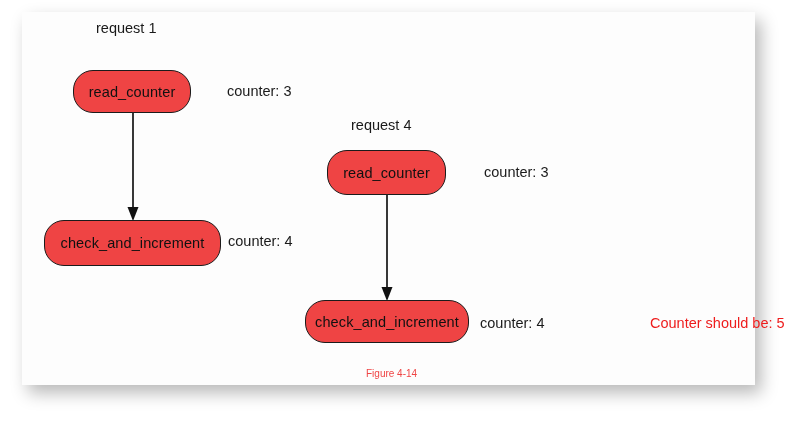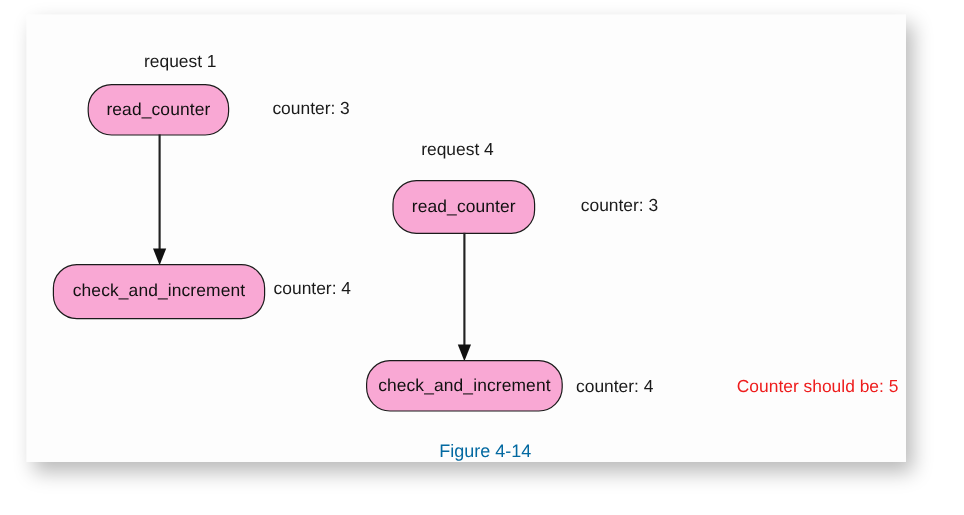--- a/index.html
+++ b/index.html
@@ -23,63 +23,63 @@
     width: 733px;
     height: 373px;
     background: #fdfdfd;
     box-shadow: 6px 8px 16px rgba(0,0,0,0.28);
   }
   .node {
     position: absolute;
     box-sizing: border-box;
     border: 1.6px solid #1b1b1b;
     border-radius: 20px;
-    background: #f9a8d4;
+    background: #ef4444;
     display: flex;
     align-items: center;
     justify-content: center;
     color: #111111;
     font-size: 14.5px;
     letter-spacing: 0.1px;
     white-space: nowrap;
   }
   .label {
     position: absolute;
     color: #1a1a1a;
     font-size: 14.5px;
     white-space: nowrap;
   }
   .label.red {
     color: #ee1c1c;
   }
   .caption {
     position: absolute;
-    color: #0369a1;
-    font-size: 15px;
+    color: #ef4444;
+    font-size: 10px;
     white-space: nowrap;
   }
   .arrow-svg {
     position: absolute;
     overflow: visible;
   }
   
-  #req1-title   { left: 74px;  top: 32px; margin-left: 24px; }
+  #req1-title   { left: 74px;  top: 8px; }
   #req1-read    { left: 51px;  top: 58px;  width: 118px; height: 43px; }
   #req1-counter { left: 205px; top: 71px; }
   #req1-arrow   { left: 100px; top: 100px; width: 22px; height: 110px; }
   #req1-check   { left: 22px;  top: 208px; width: 177px; height: 46px; }
   #req1-counter2{ left: 206px; top: 221px; }
 
   #req2-title   { left: 329px; top: 105px; }
   #req2-read    { left: 305px; top: 138px; width: 119px; height: 45px; }
   #req2-counter { left: 462px; top: 152px; }
   #req2-arrow   { left: 354px; top: 182px; width: 22px; height: 108px; }
   #req2-check   { left: 283px; top: 288px; width: 164px; height: 43px; }
   #req2-counter2{ left: 458px; top: 303px; }
-  #req2-warning { left: 592px; top: 303px; }
+  #req2-warning { left: 628px; top: 303px; }
 
   #figure-caption { left: 344px; top: 356px; }
 </style>
 </head>
 <body>
 
 <div id="screen">
 
   <div id="panel">
 

